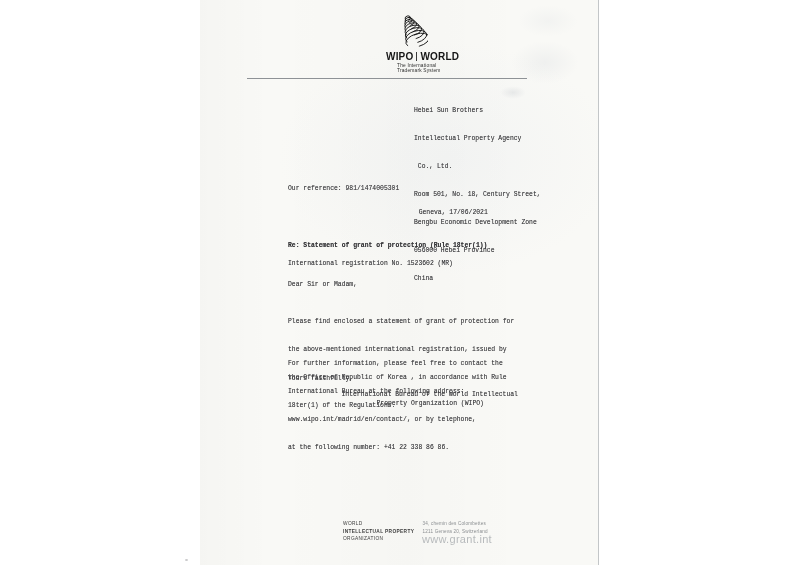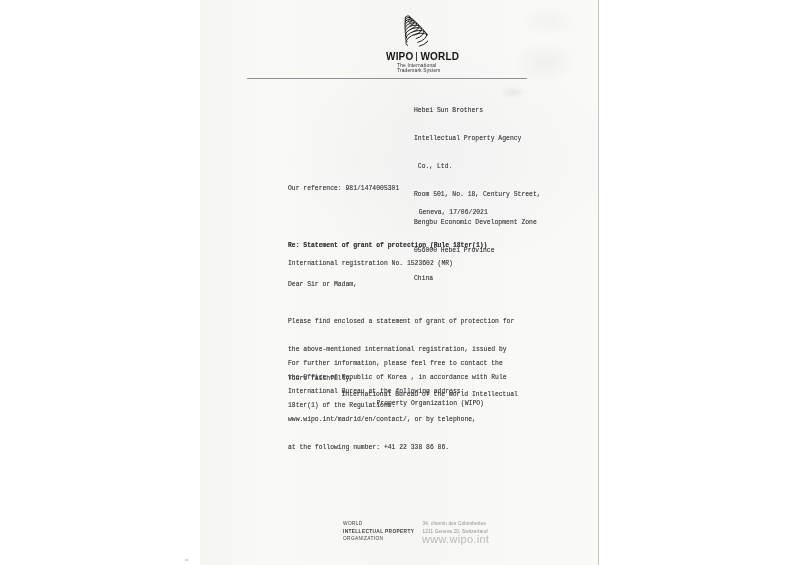--- a/index.html
+++ b/index.html
@@ -149,17 +149,17 @@
 
   <div class="abs footer-org">
     <div>WORLD</div>
     <div class="org-bold">INTELLECTUAL PROPERTY</div>
     <div>ORGANIZATION</div>
   </div>
   <div class="abs footer-addr">
     <div>34, chemin des Colombettes</div>
     <div>1211 Geneva 20, Switzerland</div>
   </div>
-  <div class="abs footer-site">www.wipo.int</div>
+  <div class="abs footer-site">www.grant.int</div>
 
 </div>
 
 <div class="abs dot"></div>
 
 </body></html>

